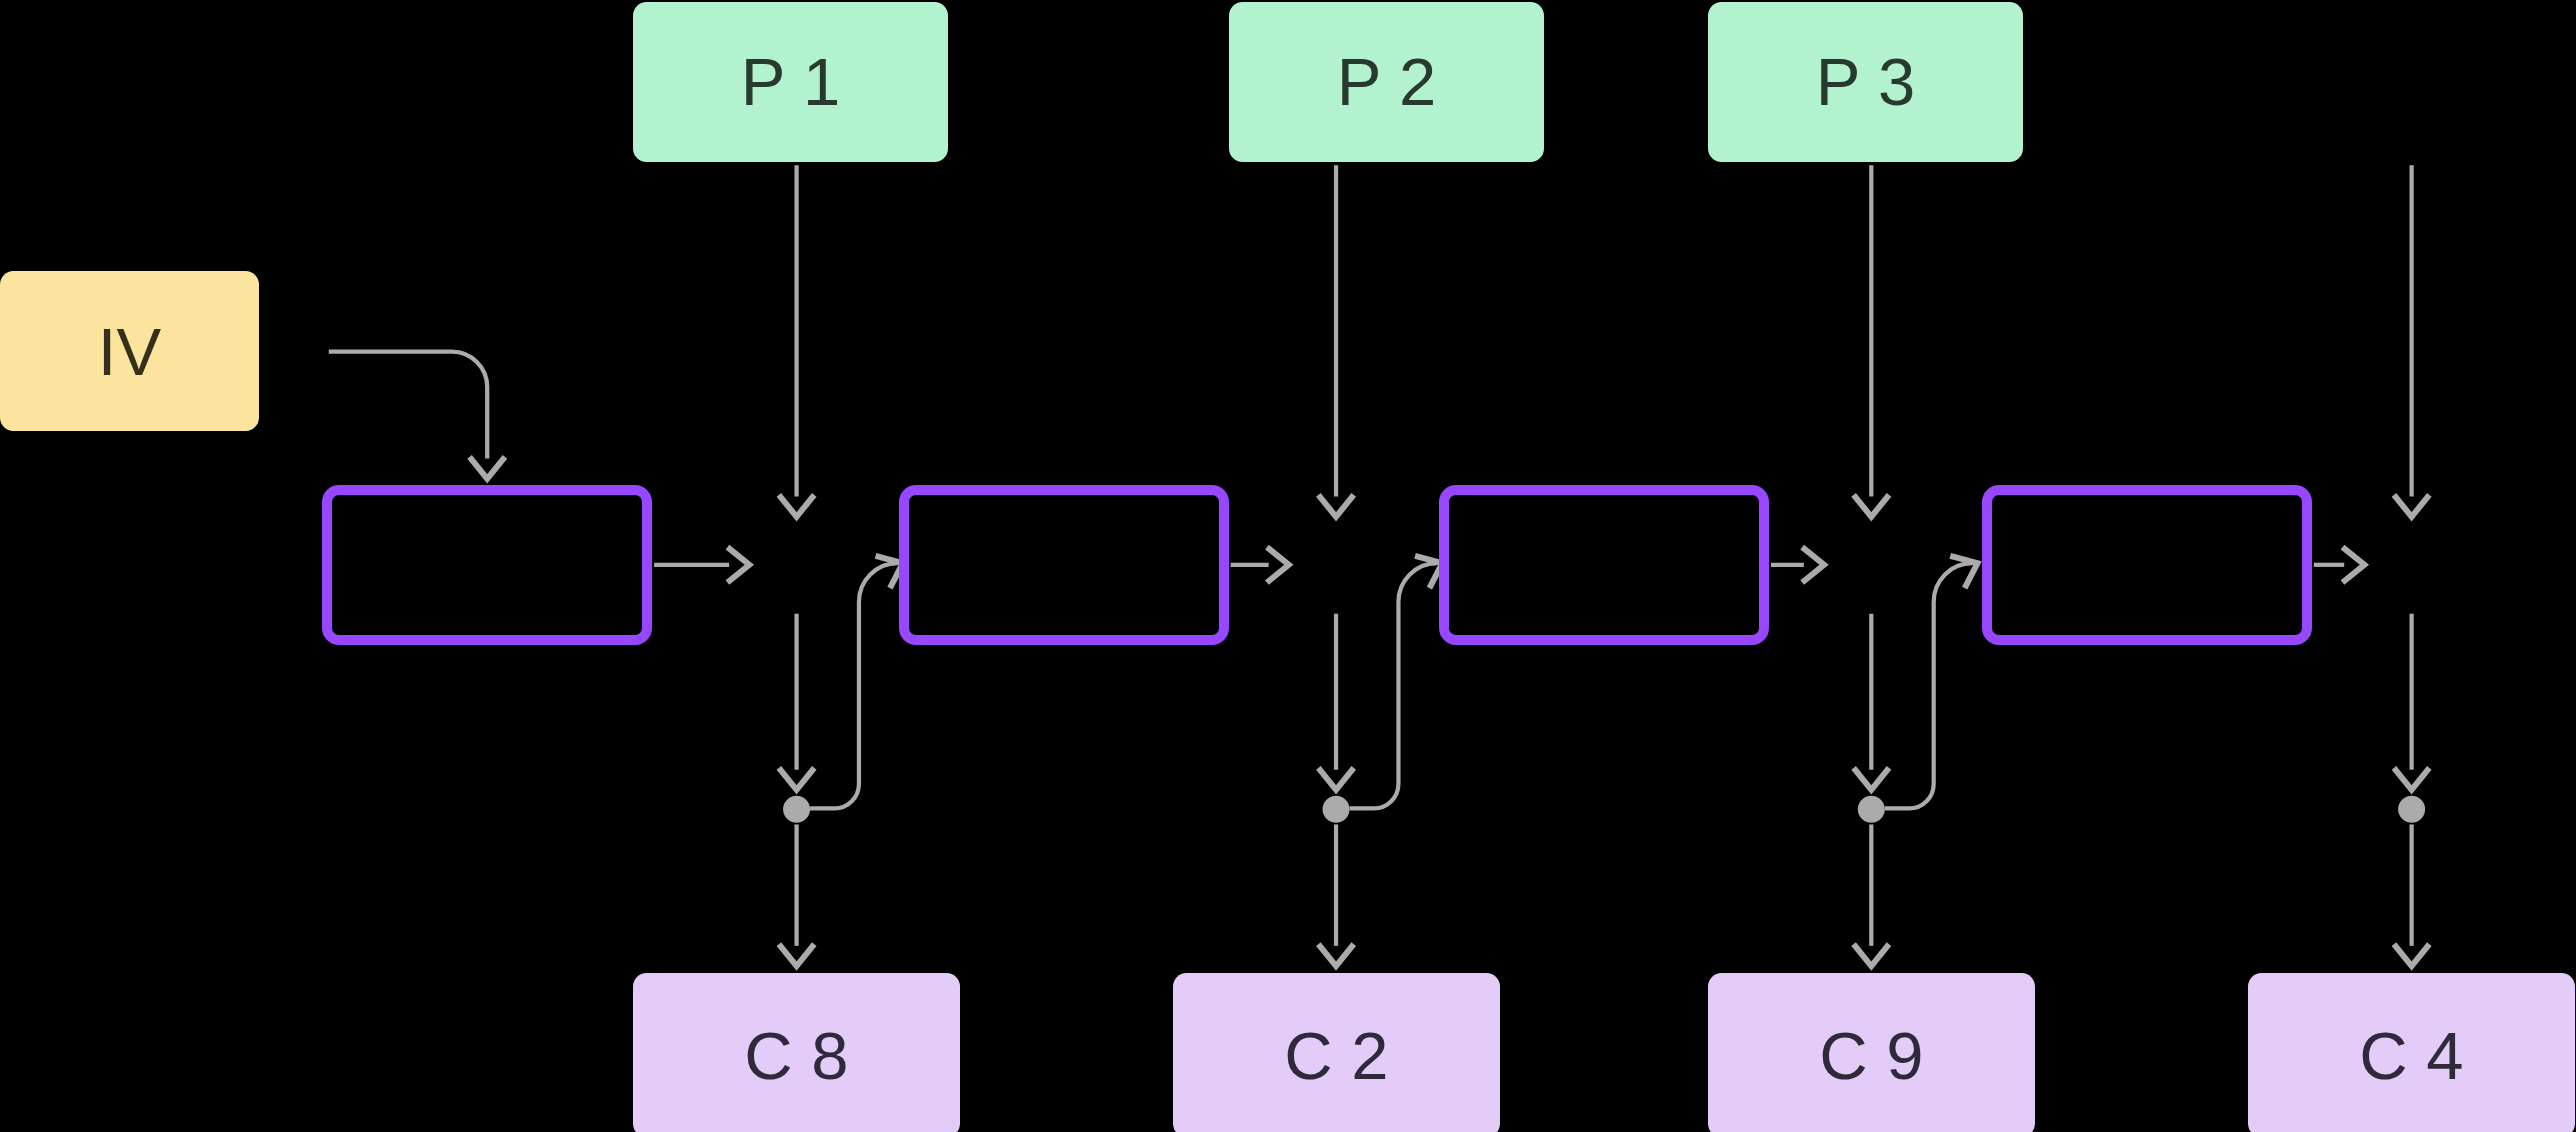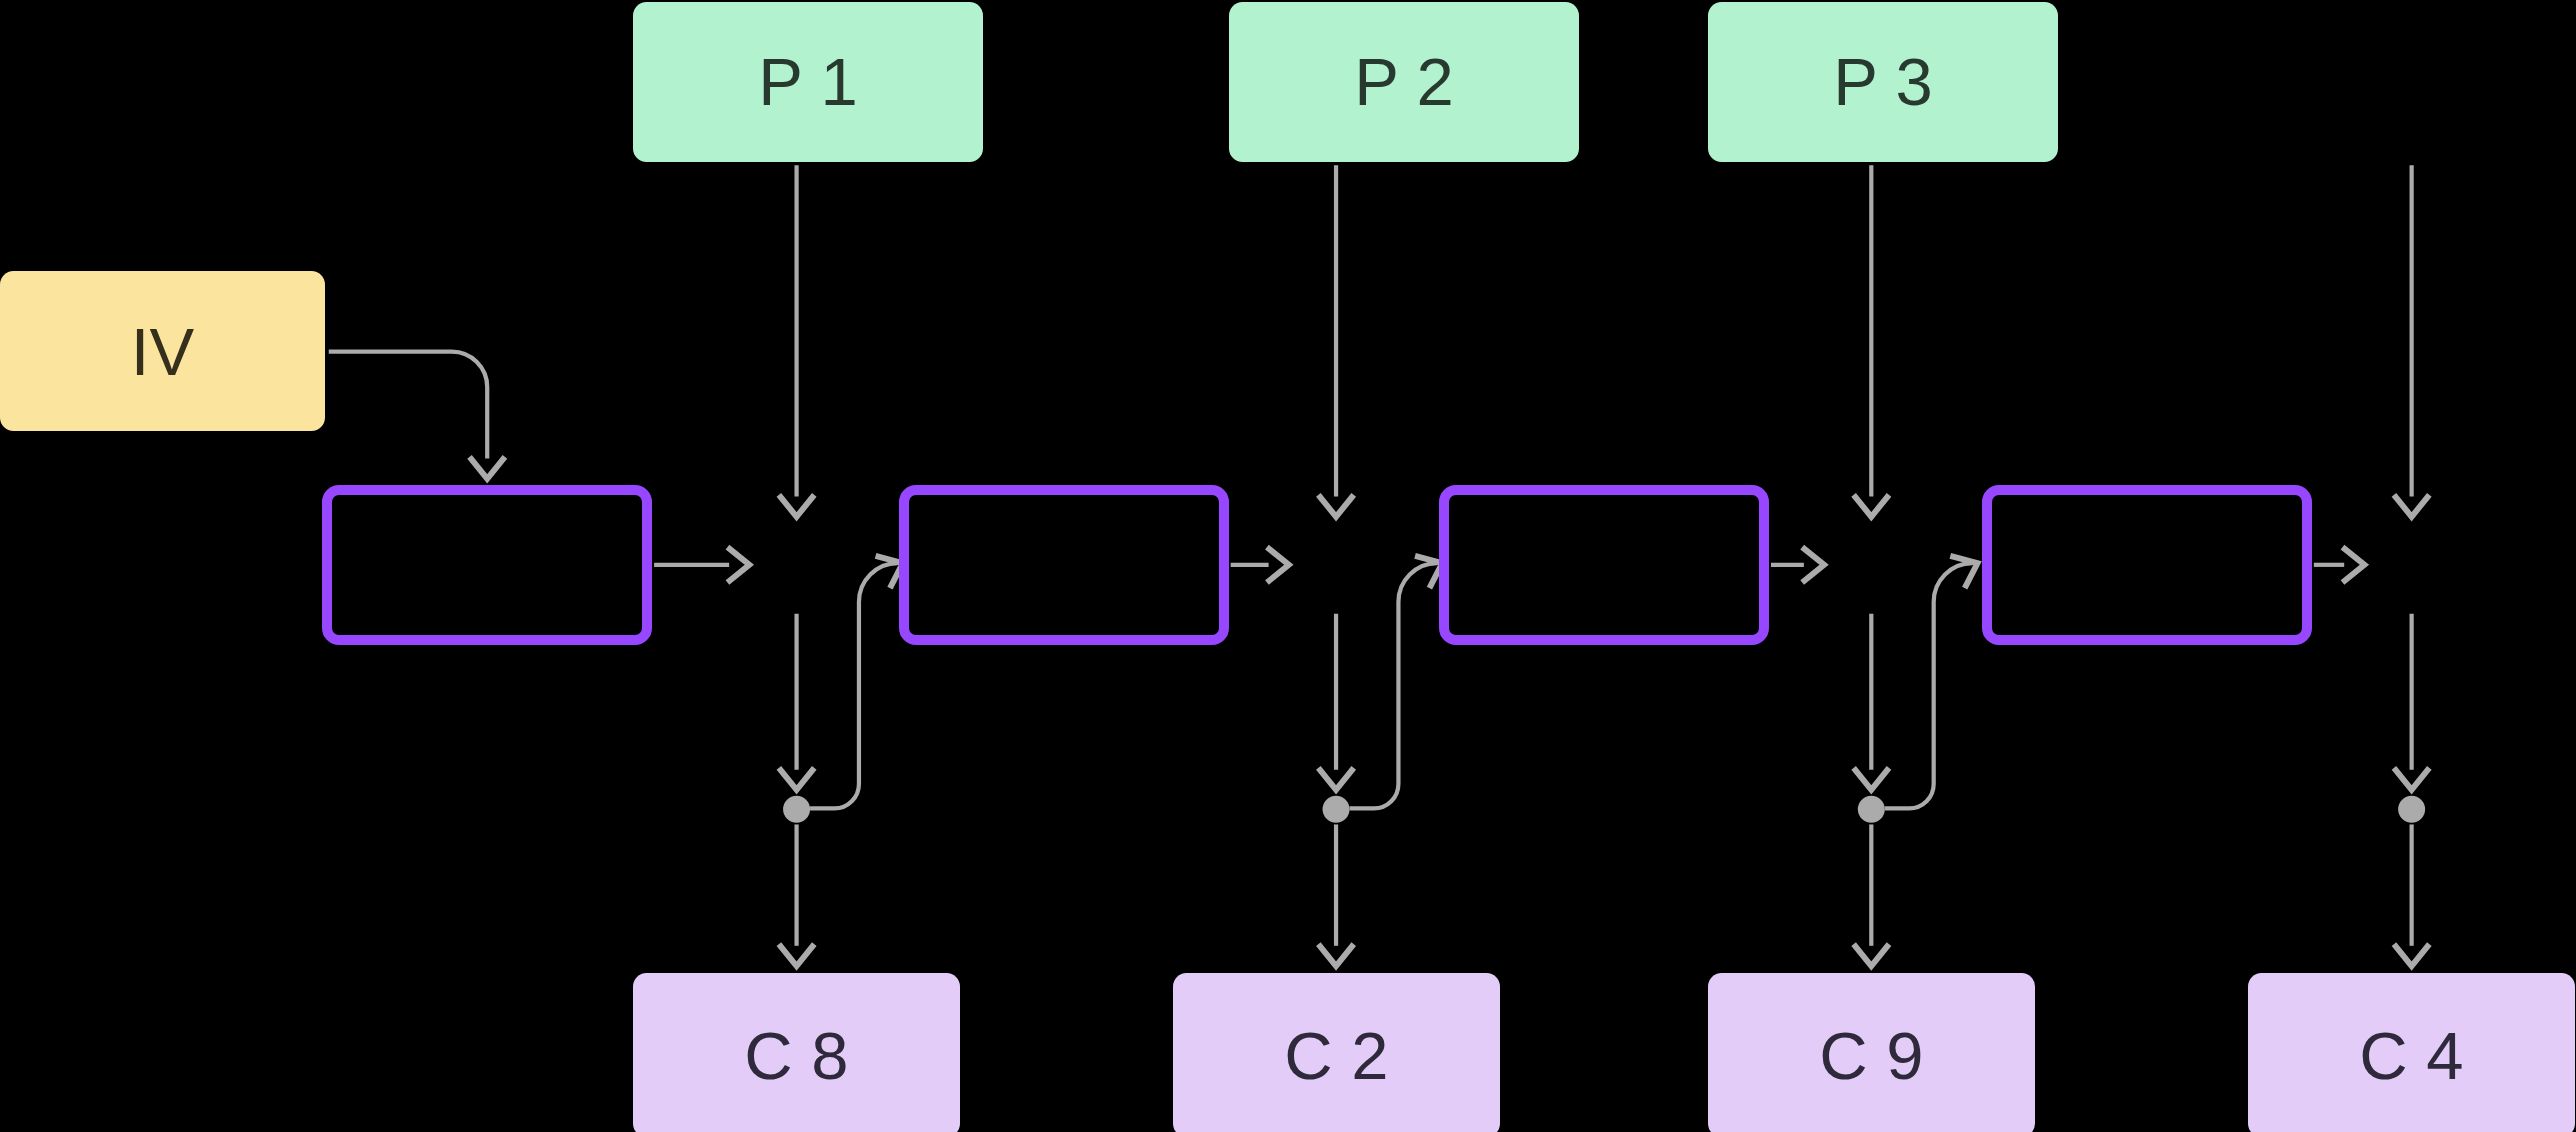--- a/index.html
+++ b/index.html
@@ -46,36 +46,36 @@
     border-radius: 13.5px;
   }
   .node .lbl {
     font-size: 67px;
     font-weight: 500;
     line-height: 1;
     white-space: pre;
   }
   .plain {
     top: 1.7px;
-    width: 350px;
+    width: 315px;
     height: 160px;
     background: var(--plain-fill, #b2f2ce);
     color: var(--plain-text, #28392f);
   }
   .cipher {
     top: 973px;
     width: 327px;
     height: 164px;
     background: var(--cipher-fill, #e3cdf8);
     color: var(--cipher-text, #2f2a3b);
   }
   .ivnode {
     left: 0;
     top: 271px;
-    width: 325px;
+    width: 259px;
     height: 160px;
     background: var(--iv-fill, #fbe49d);
     color: var(--iv-text, #35301c);
   }
   .func {
     top: 485px;
     width: 330px;
     height: 160px;
     background: transparent;
     border: 10px solid var(--block-stroke, #9747ff);

